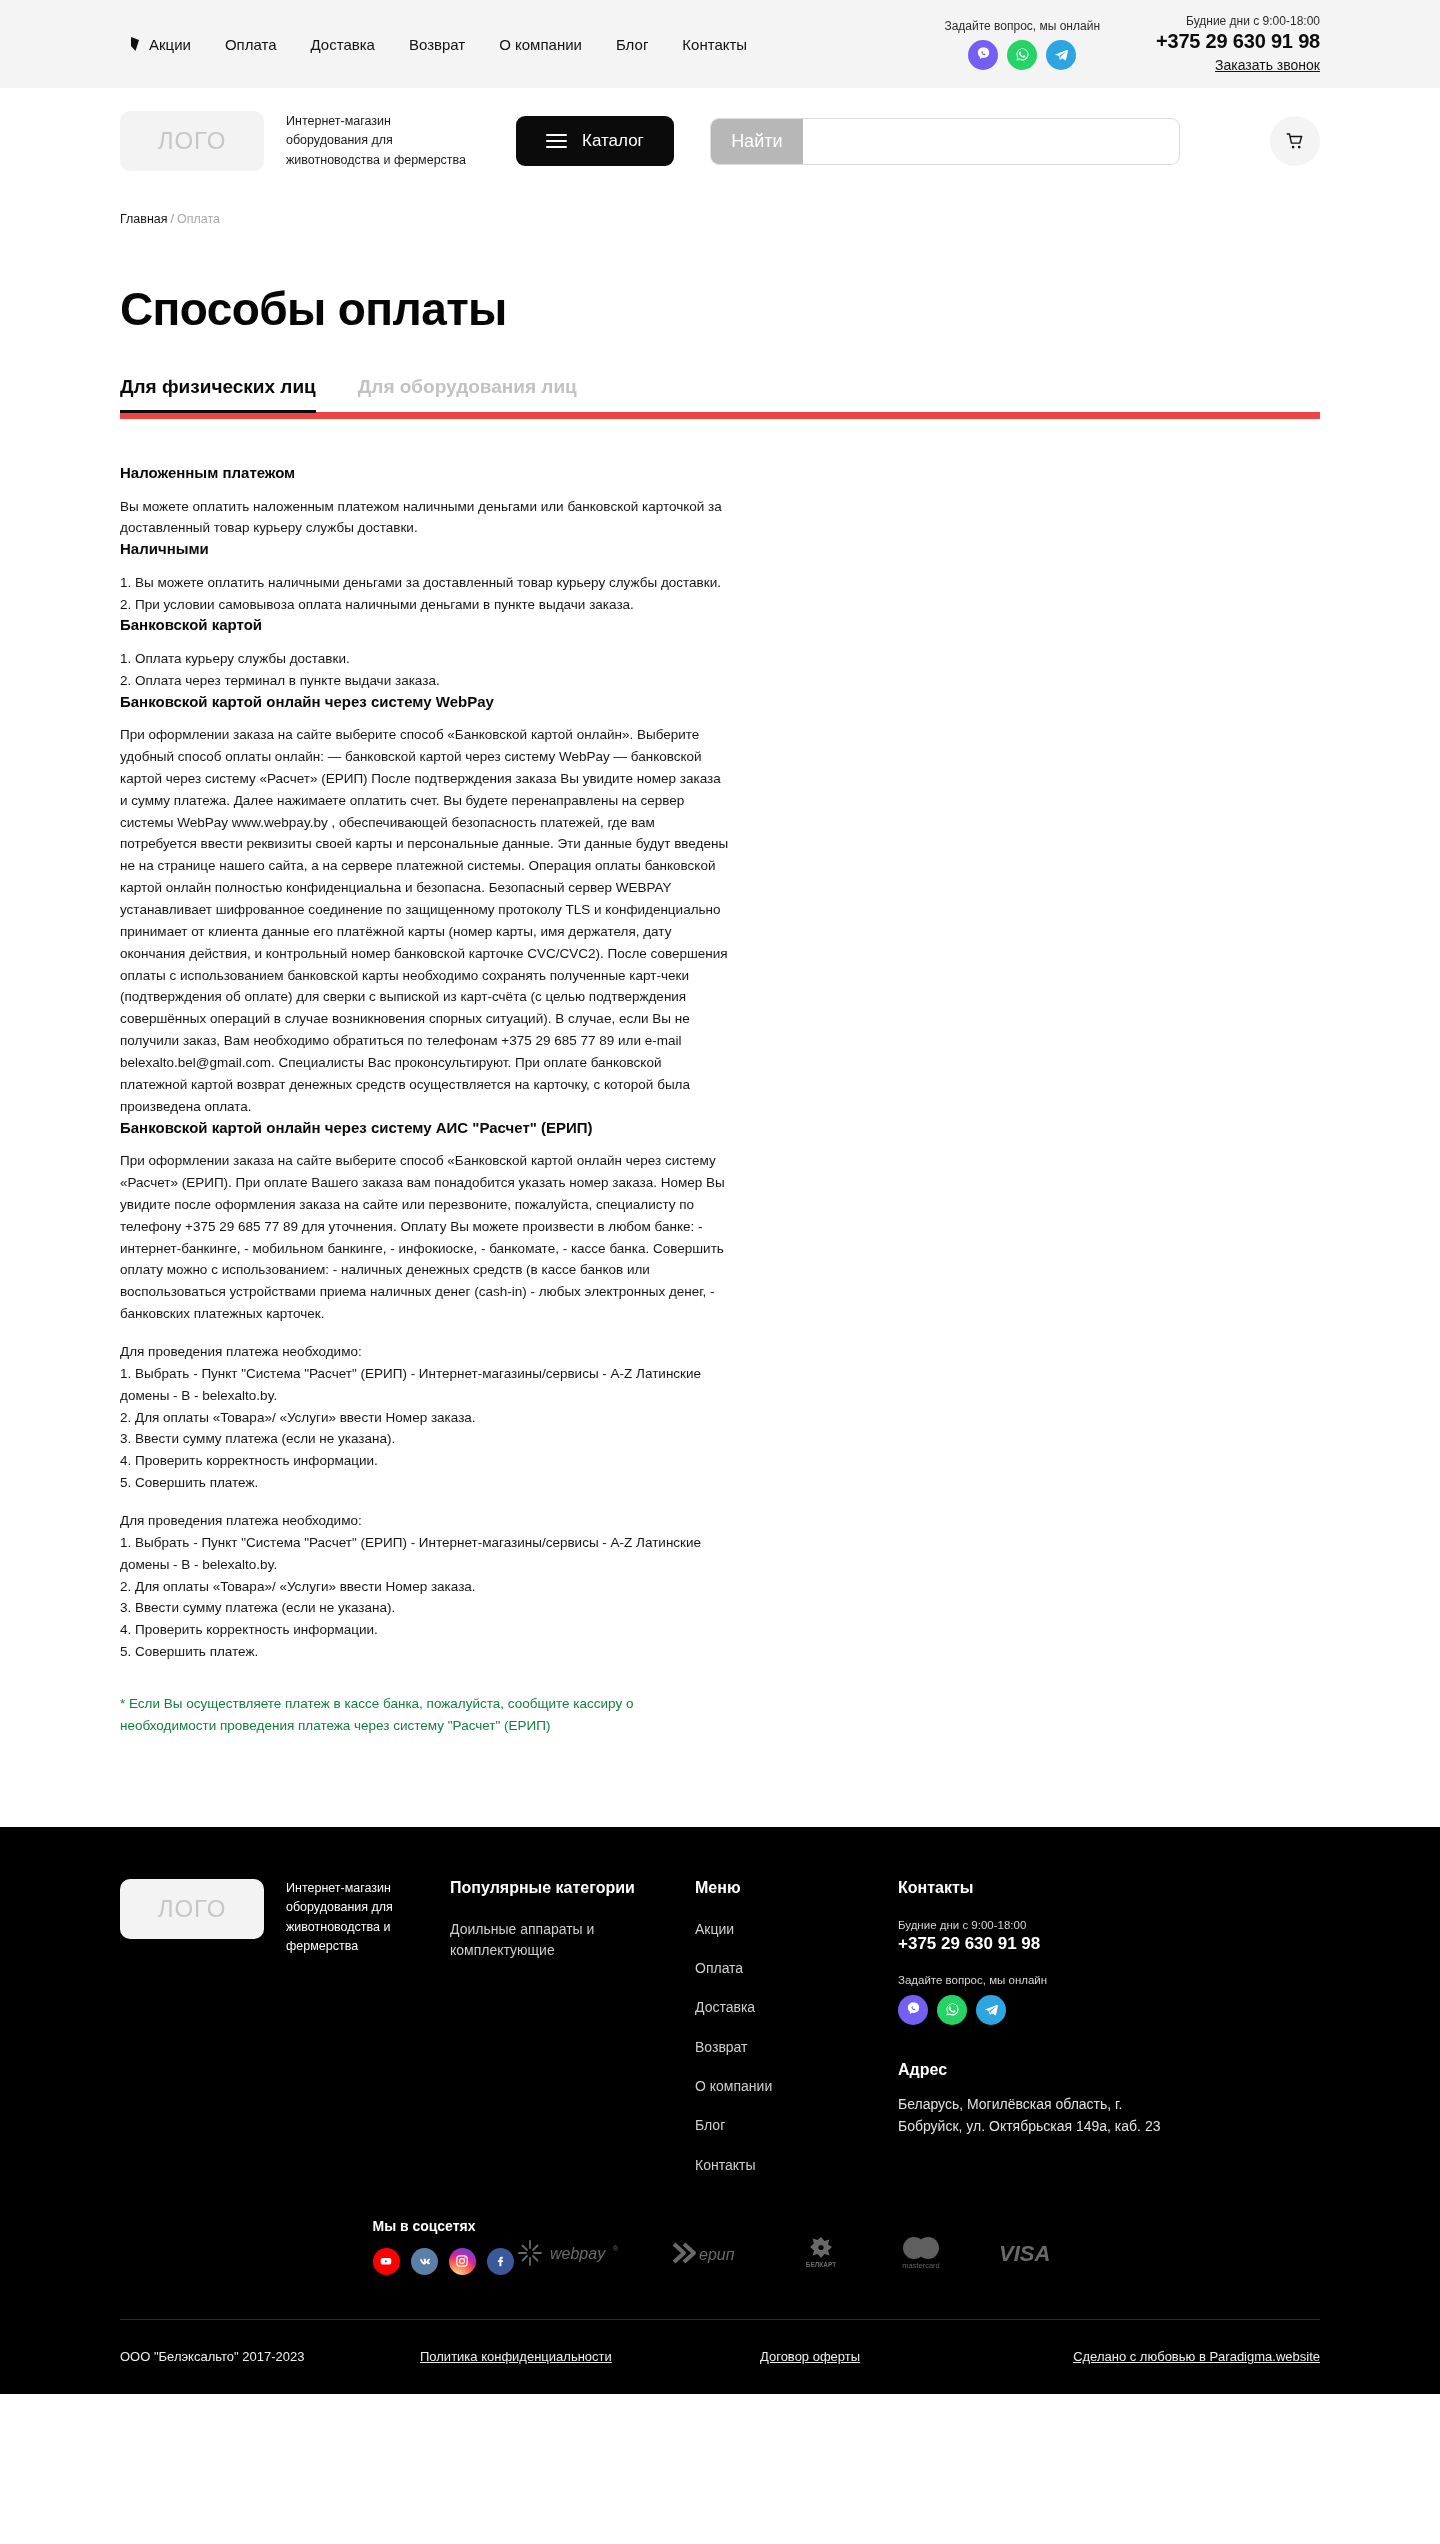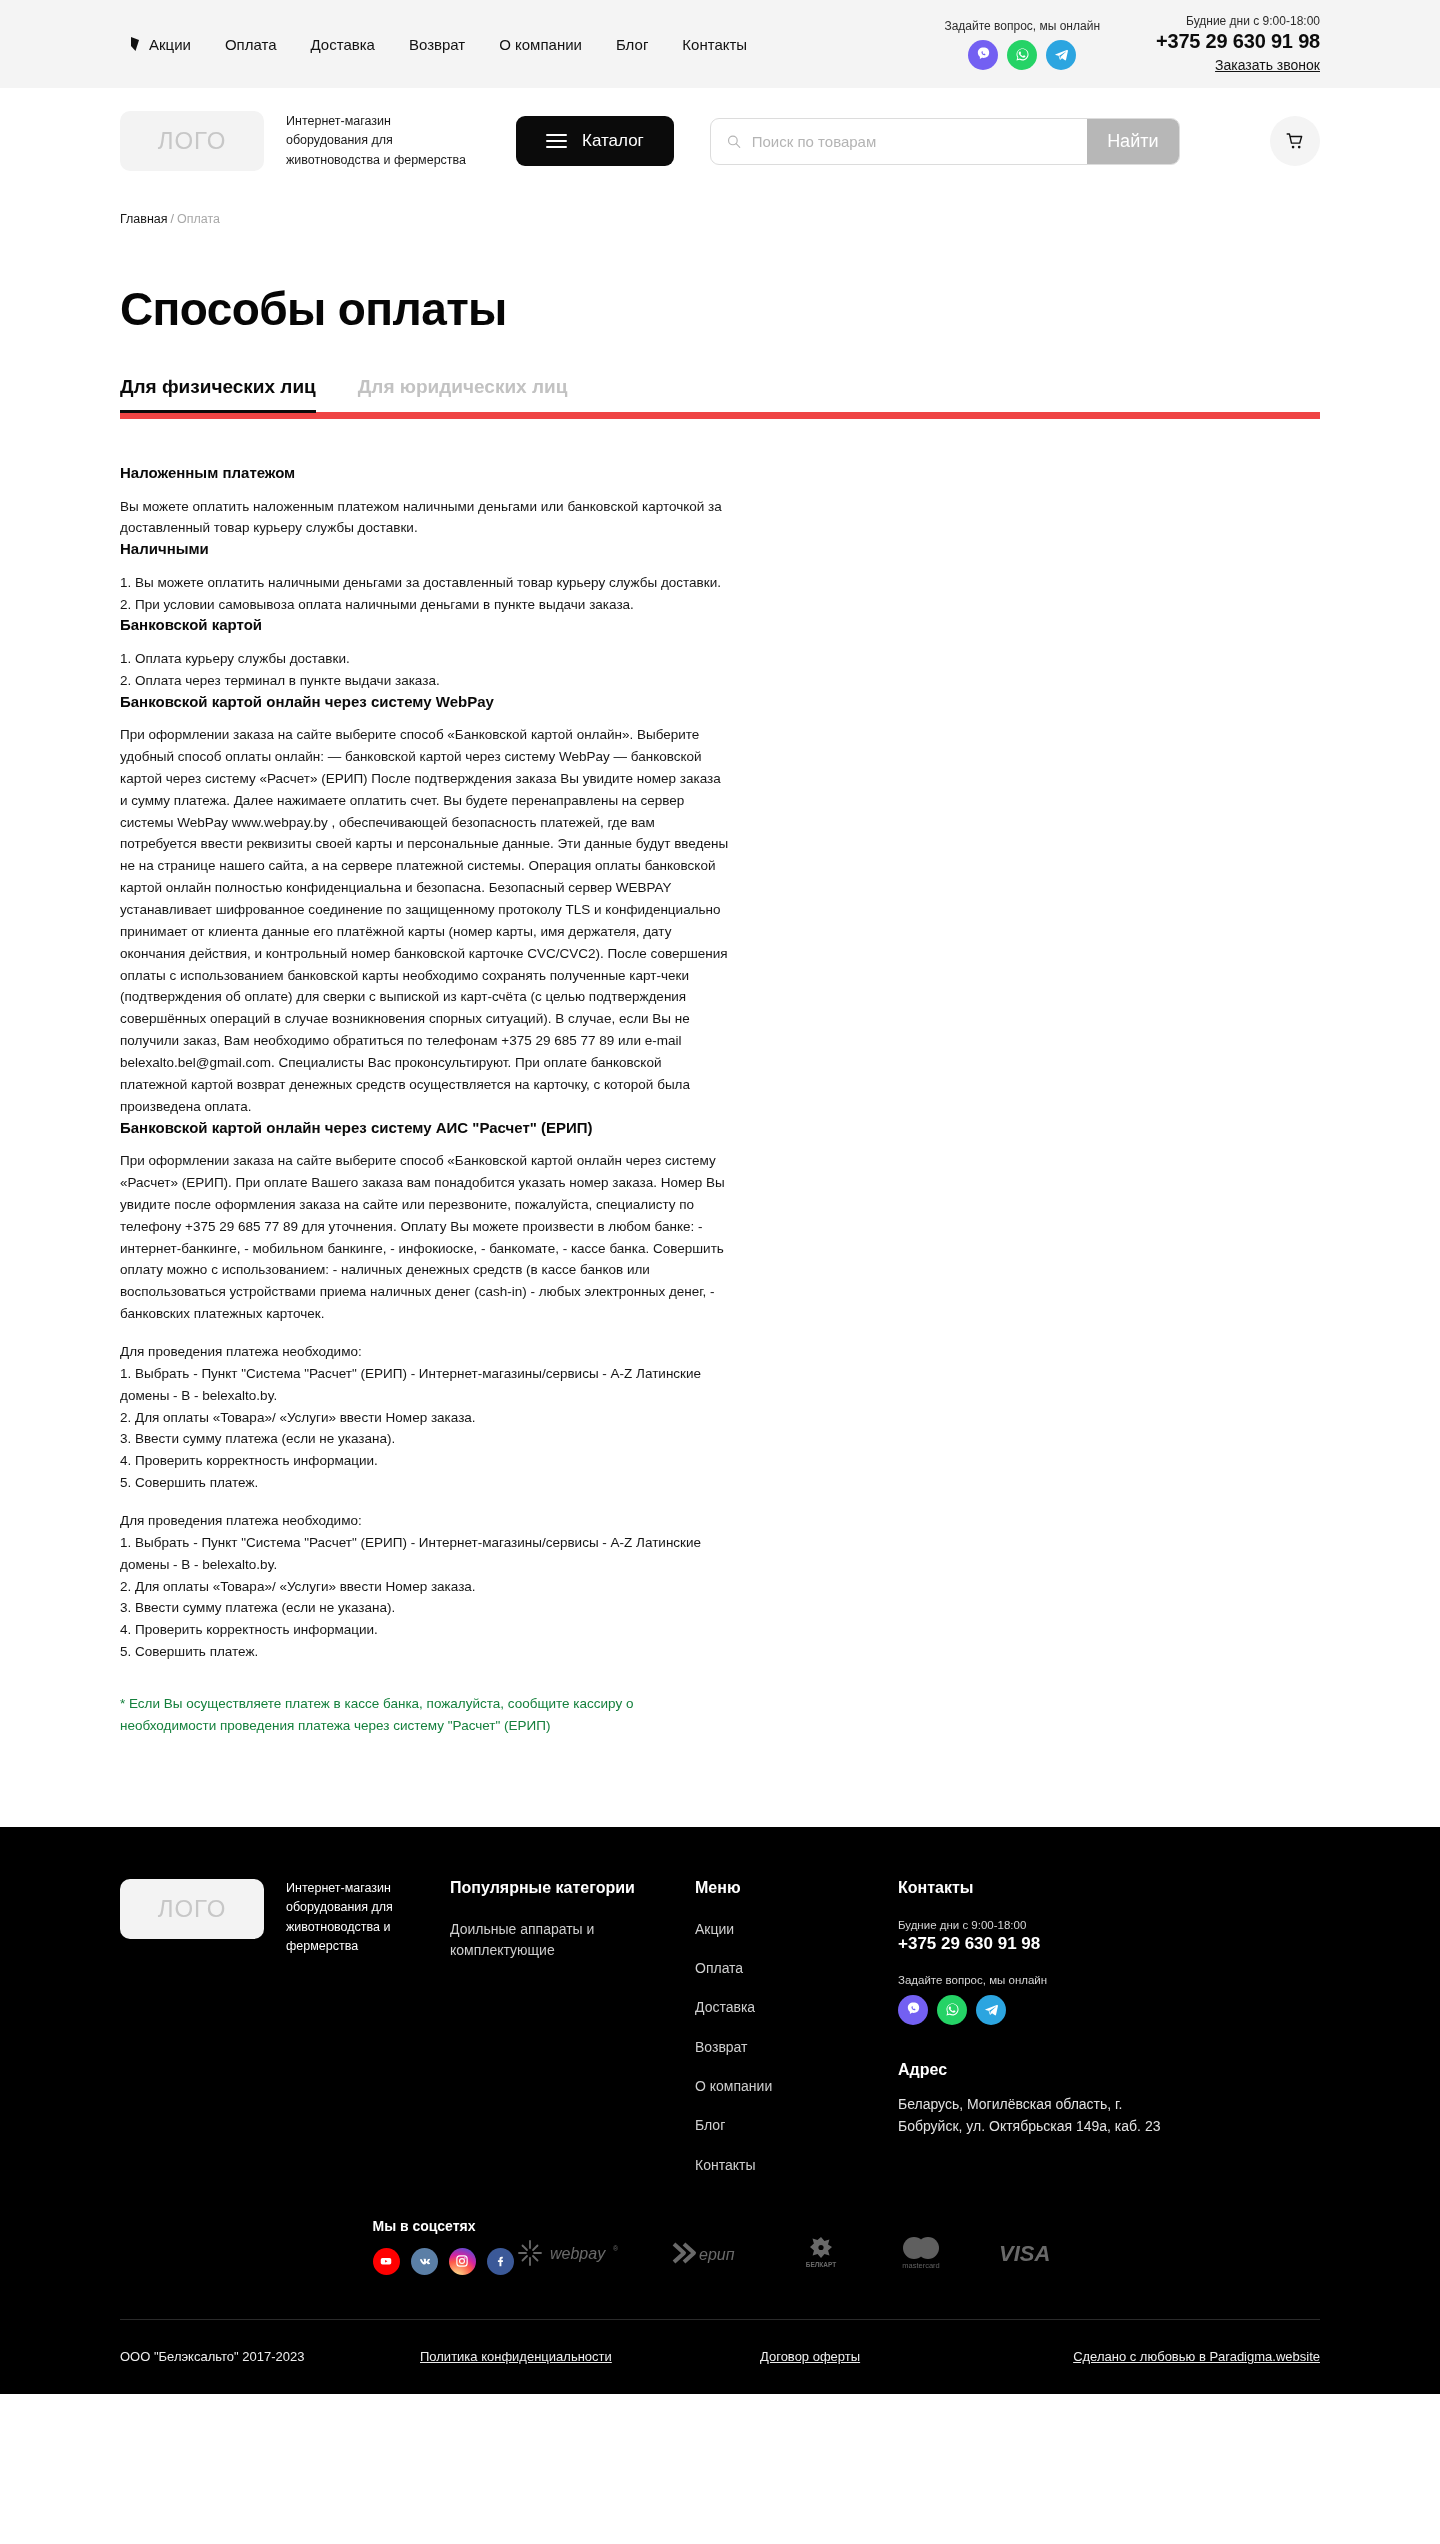--- a/index.html
+++ b/index.html
@@ -259,27 +259,20 @@
     <button class="catalog-btn">
       <span class="burger">
           <span></span>
           <span></span>
           <span></span>
         </span>
       <span>Каталог</span>
     </button>
 
     <div class="search-wrap">
-      <div class="search-field">
-        <svg width="15" height="15" viewBox="0 0 18 18">
-          <circle cx="7.6" cy="7.6" r="5.6" fill="none" stroke="#b4b4b4" stroke-width="1.5"></circle>
-          <line x1="11.8" y1="11.8" x2="16.5" y2="16.5" stroke="#b4b4b4" stroke-width="1.5" stroke-linecap="round"></line>
-        </svg>
-        <input type="text" placeholder="Поиск по товарам" style="">
-      </div>
       <button class="search-submit">Найти</button>
     </div>
 
     <button class="cart-btn">
       <svg width="21" height="21" viewBox="0 0 24 24">
         <path d="M2.5 3.5h2.6l2.3 10.4h9.4l2.2-7.6H6.2" fill="none" stroke="#111" stroke-width="1.6" stroke-linecap="round" stroke-linejoin="round"></path>
         <circle cx="9.2" cy="18.4" r="1.5" fill="#111"></circle>
         <circle cx="16.2" cy="18.4" r="1.5" fill="#111"></circle>
       </svg>
     </button>
@@ -289,21 +282,21 @@
 <div class="main">
   <div class="container">
     <div class="breadcrumb">
       <a href="#">Главная</a><span class="sep">/</span><span class="cur">Оплата</span>
     </div>
 
     <h1 class="page-title">Способы оплаты</h1>
 
     <div class="tabs">
       <button class="tab active">Для физических лиц</button>
-      <button class="tab inactive">Для юридических лиц</button>
+      <button class="tab inactive">Для оборудования лиц</button>
     </div>
 
     <div class="content">
       <h3>Наложенным платежом</h3>
       <p>Вы можете оплатить наложенным платежом наличными деньгами или банковской карточкой за доставленный товар курьеру службы доставки.</p>
 
       <h3>Наличными</h3>
       <p>1. Вы можете оплатить наличными деньгами за доставленный товар курьеру службы доставки.<br>2. При условии самовывоза оплата наличными деньгами в пункте выдачи заказа.</p>
 
       <h3>Банковской картой</h3>

